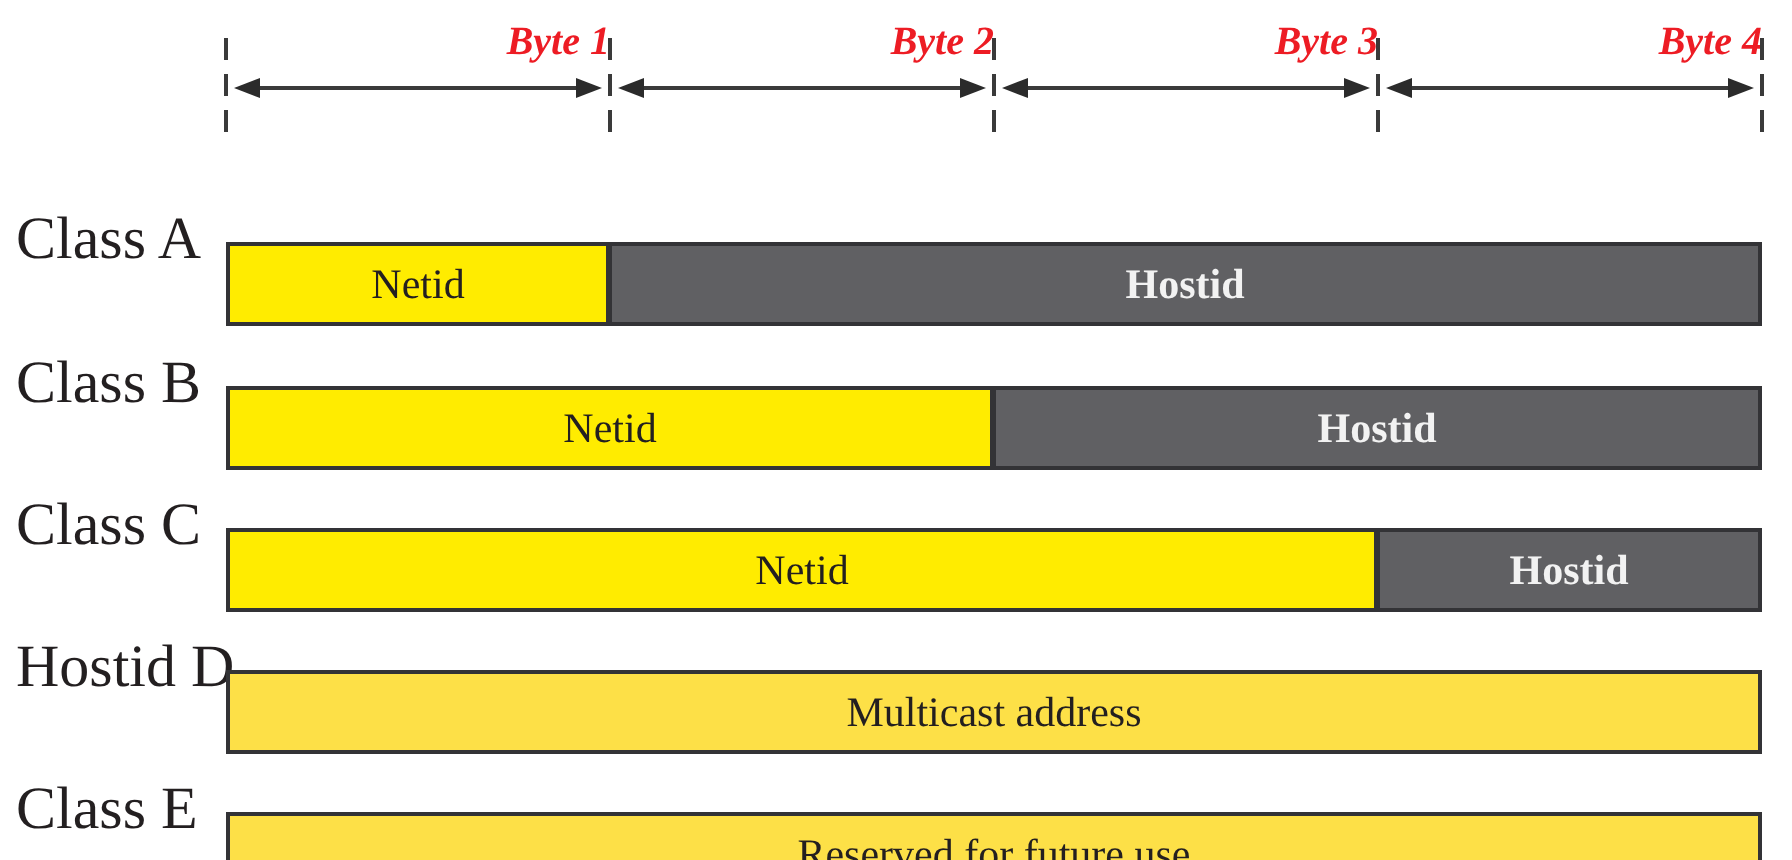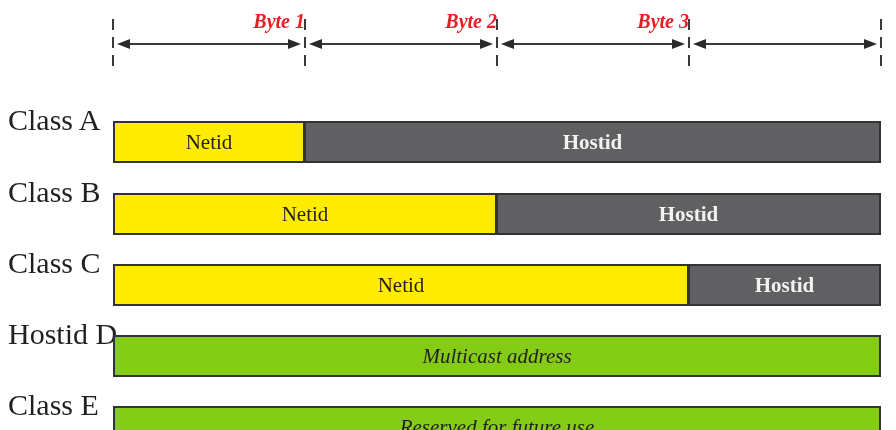--- a/index.html
+++ b/index.html
@@ -45,41 +45,42 @@
   }
   .bar { position:absolute; left:113px; top:16px; width:768px; height:42px; display:flex; }
   .seg {
     box-sizing:border-box; border:2px solid #333336;
     display:flex; align-items:center; justify-content:center;
     font-size:21px; white-space:nowrap;
   }
   .seg + .seg { border-left-width:1px;font-weight:bold; }
   .seg.netid  { background:var(--netid-yellow); color:var(--text-dark); }
   .seg.hostid { background:var(--hostid-gray);  color:var(--hostid-text); }
-  .seg.plain  { background:#84cc16; color:var(--text-dark);font-style:italic; }
+  .seg.plain  { background:#fde047; color:var(--text-dark); }
   .w1 { width:25%; } .w2 { width:50%; } .w3 { width:75%; } .w4 { width:100%; }
 </style>
 </head>
 <body style="--netid-yellow: #FFEC00; --hostid-gray: #606063; --byte-label-red: #ED1C24; --line-dark: #3a3a3a; --text-dark: #231f20; --hostid-text: #f2f2f2;">
 
 <div class="ruler">
   <div class="byte-row">
     <div class="byte-seg">
       <div class="byte-label">Byte 1</div>
       <div class="arrow"></div>
     </div>
     <div class="byte-seg">
       <div class="byte-label">Byte 2</div>
       <div class="arrow"></div>
     </div>
     <div class="byte-seg">
       <div class="byte-label">Byte 3</div>
       <div class="arrow"></div>
     </div>
     <div class="byte-seg">
+      <div class="byte-label">Byte 4</div>
       <div class="arrow"></div>
     </div>
   </div>
   <div class="tick" style="left:-1px"></div>
   <div class="tick" style="left:191px"></div>
   <div class="tick" style="left:383px"></div>
   <div class="tick" style="left:575px"></div>
   <div class="tick" style="left:767px"></div>
 </div>
 

